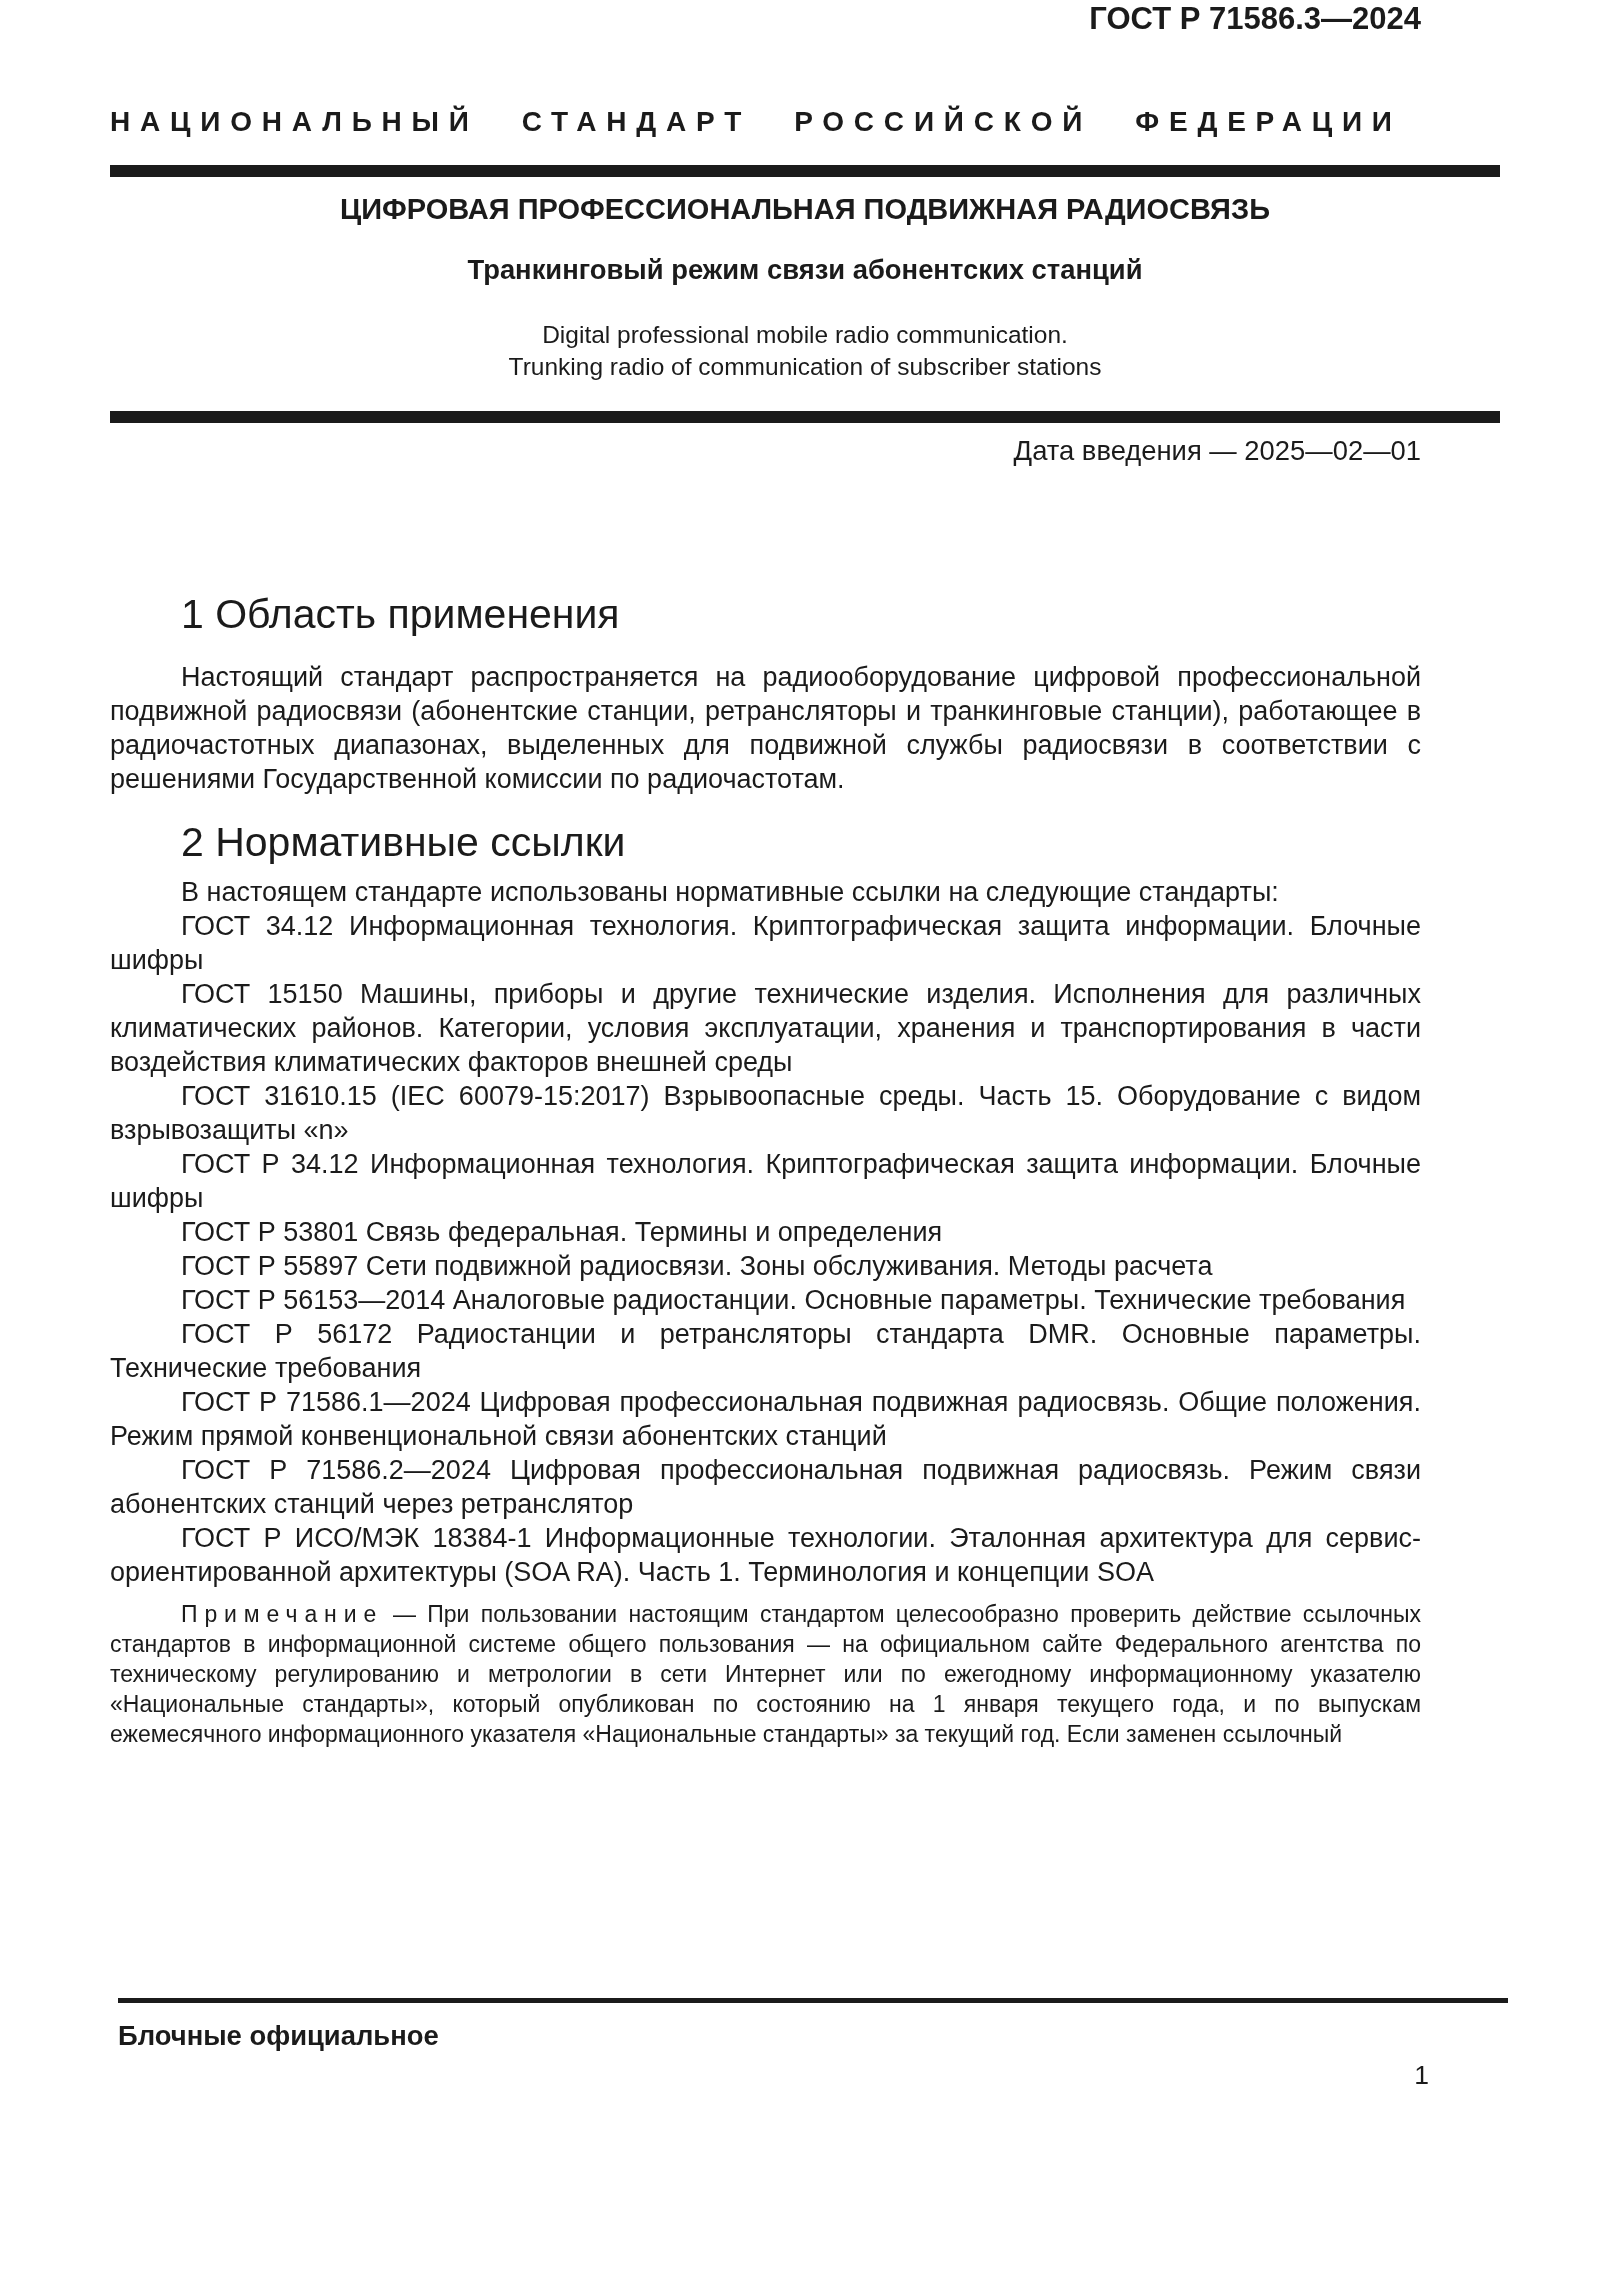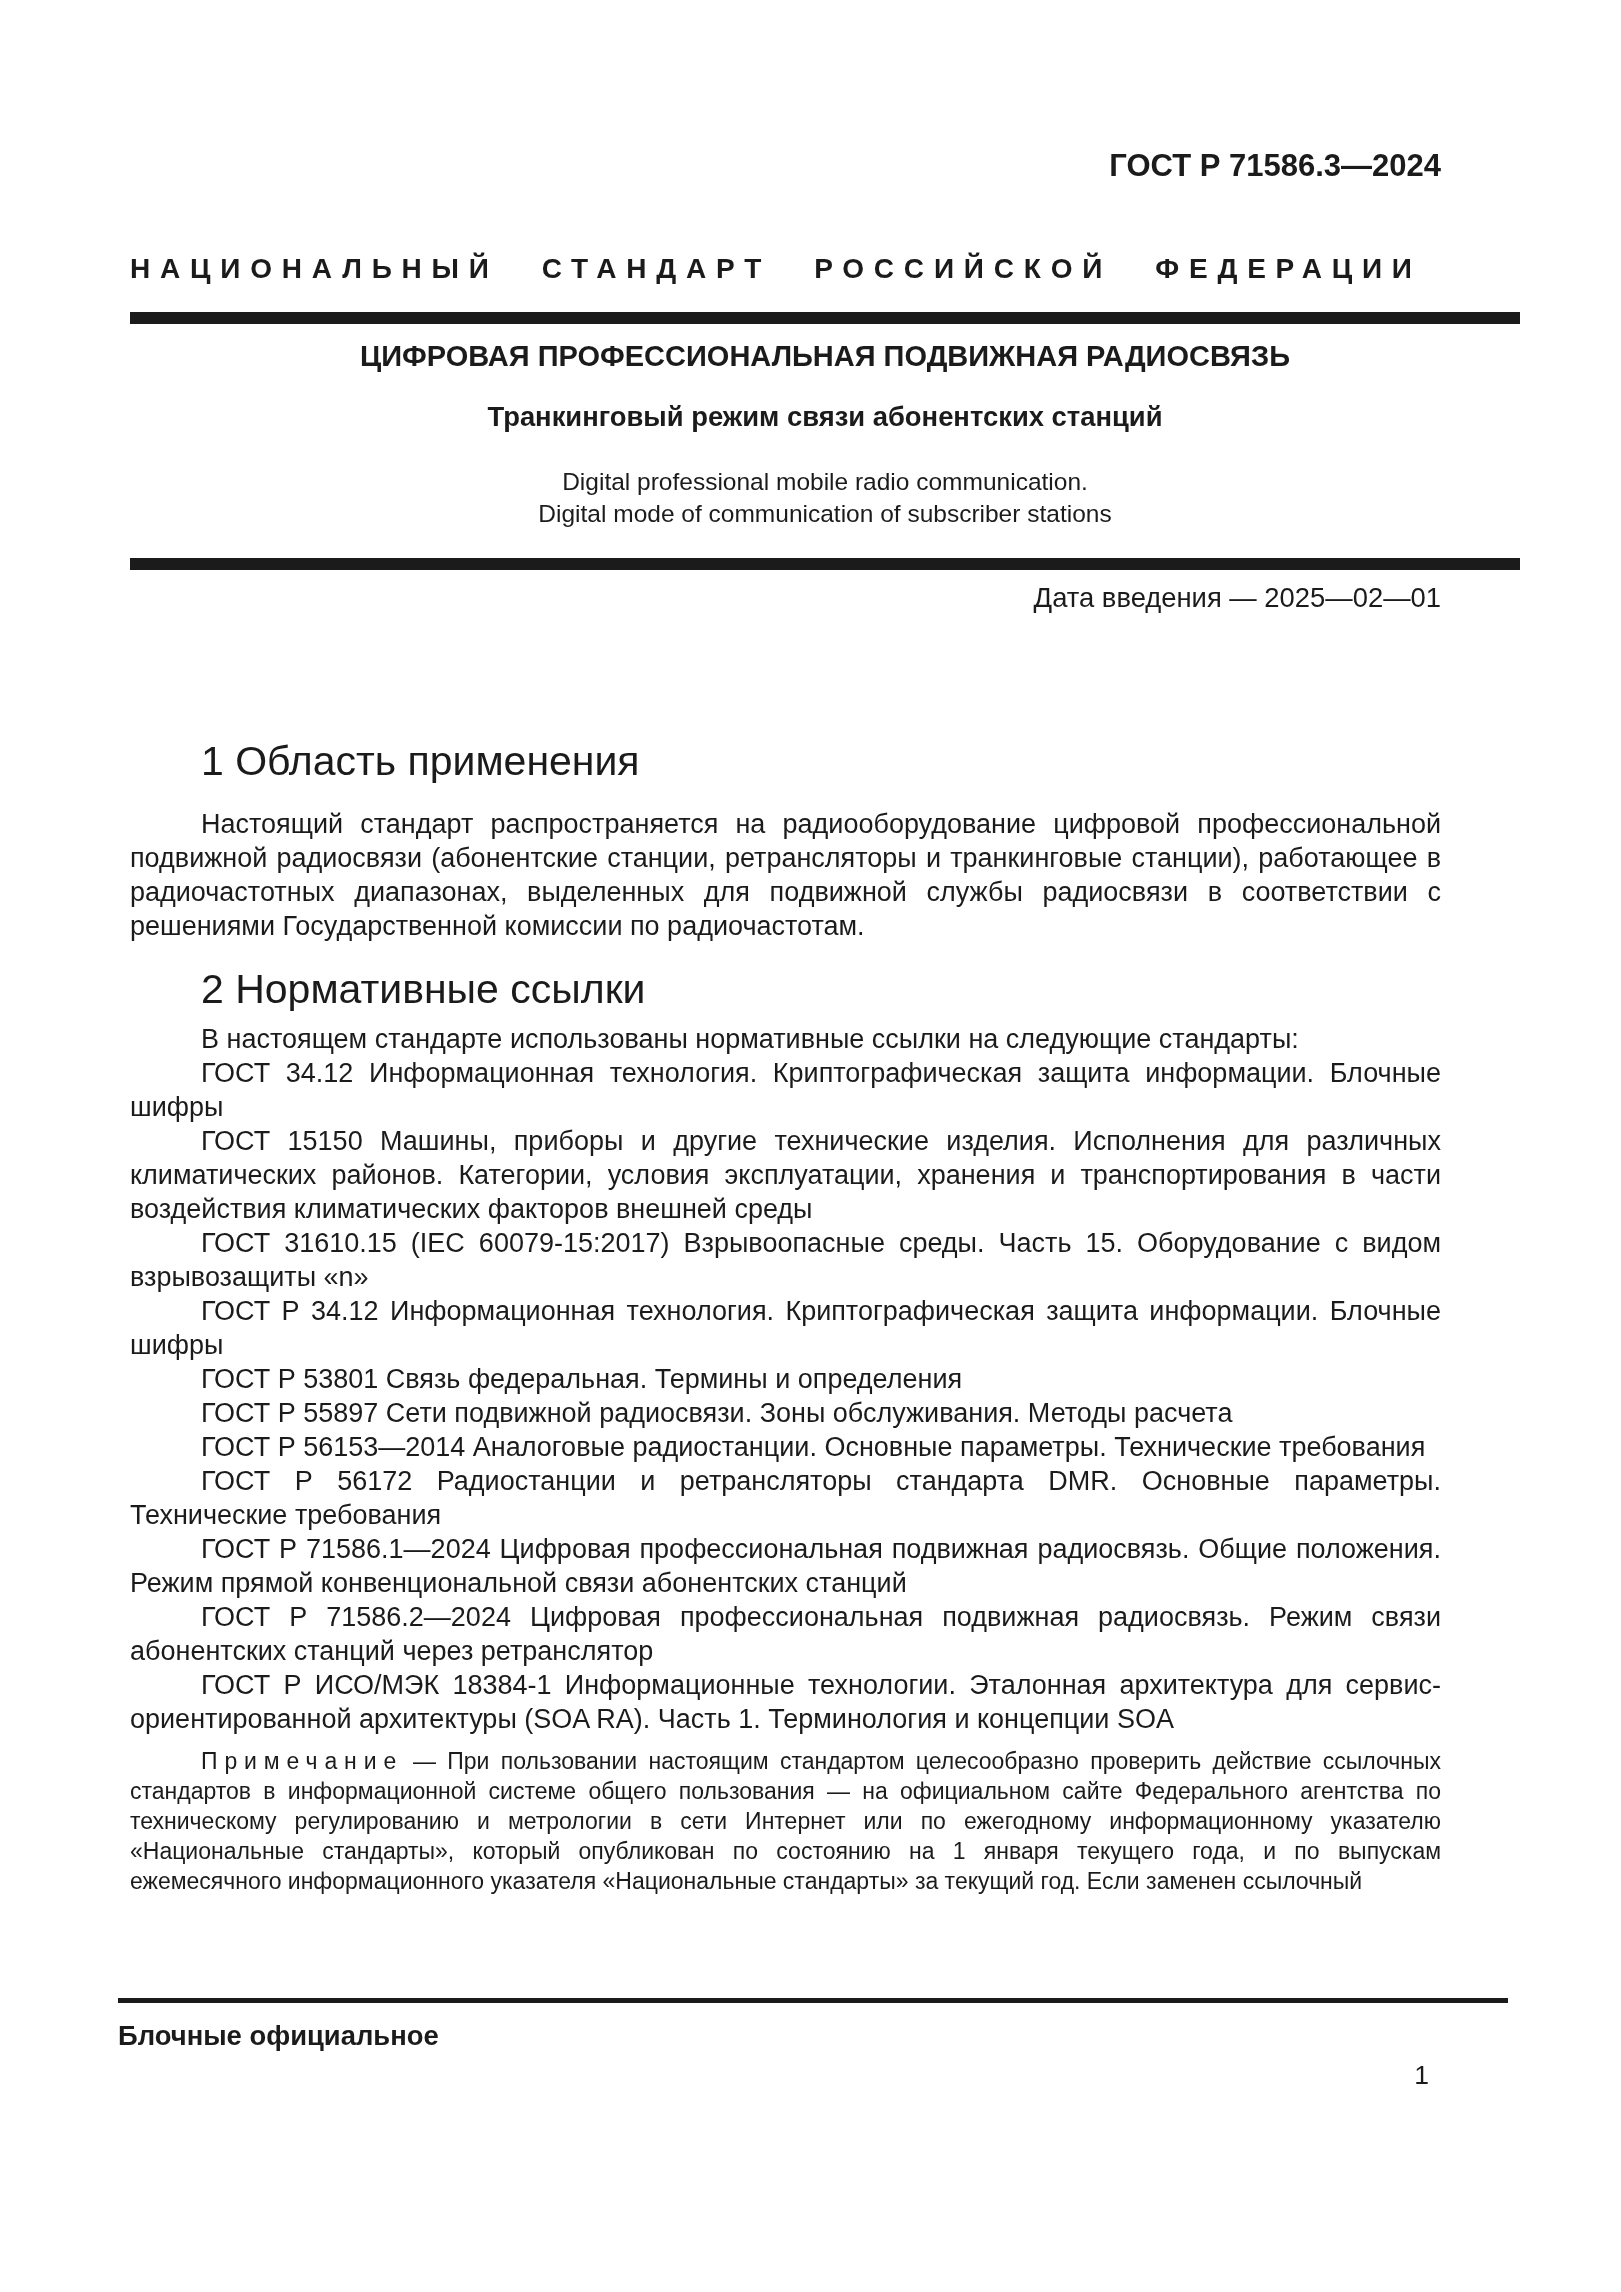--- a/index.html
+++ b/index.html
@@ -8,24 +8,23 @@
     width: 1621px;
     height: 2293px;
     background: #ffffff;
     color: #1b1b1b;
     font-family: "Liberation Sans", sans-serif;
     box-sizing: border-box;
     overflow: hidden;
   }
   .doc {
     position: absolute;
-    left: 130px;
+    left: 110px;
     top: 0;
     width: 1390px;
-    padding-top: 147px;
   }
   p, h2 { margin: 0; padding: 0; }
 
   .doc-number {
     width: 1311px;
     text-align: right;
     font-size: 31px;
     font-weight: bold;
     line-height: 37px;
   }
@@ -141,21 +140,21 @@
 
     <div class="banner">НАЦИОНАЛЬНЫЙ СТАНДАРТ РОССИЙСКОЙ ФЕДЕРАЦИИ</div>
 
     <div class="bar bar-top"></div>
 
     <div class="title-main">ЦИФРОВАЯ ПРОФЕССИОНАЛЬНАЯ ПОДВИЖНАЯ РАДИОСВЯЗЬ</div>
     <div class="title-sub">Транкинговый режим связи абонентских станций</div>
 
     <div class="title-en">
       <div>Digital professional mobile radio communication.</div>
-      <div>Digital mode of communication of subscriber stations</div>
+      <div>Trunking radio of communication of subscriber stations</div>
     </div>
 
     <div class="bar bar-mid"></div>
 
     <div class="date">Дата введения — 2025—02—01</div>
 
     <h2 class="sec-heading h-scope">1 Область применения</h2>
     <p class="para scope-para">Настоящий стандарт распространяется на радиооборудование цифровой профессиональной подвижной радиосвязи (абонентские станции, ретрансляторы и транкинговые станции), работающее в радиочастотных диапазонах, выделенных для подвижной службы радиосвязи в соответствии с решениями Государственной комиссии по радиочастотам.</p>
 
     <h2 class="sec-heading h-refs">2 Нормативные ссылки</h2>

